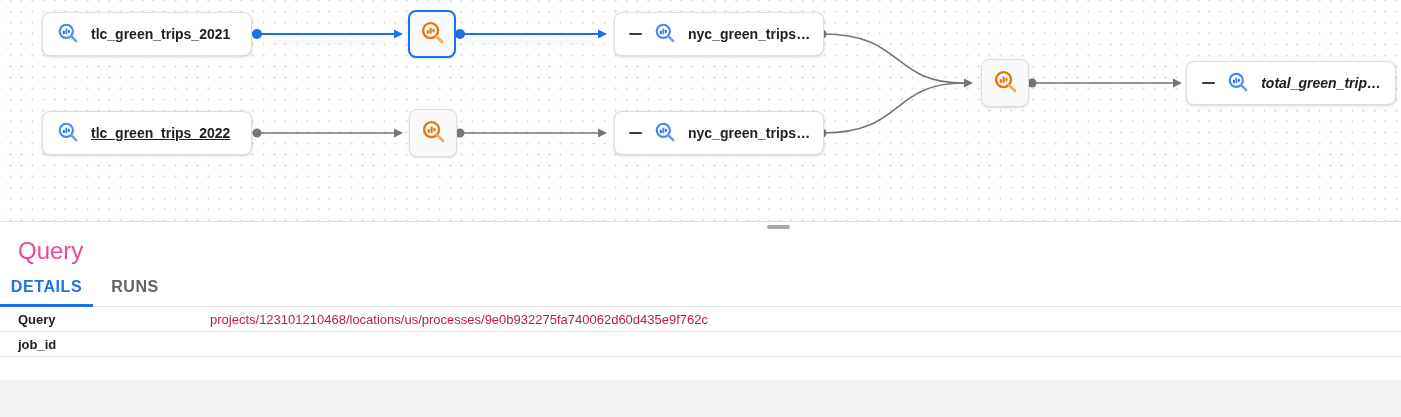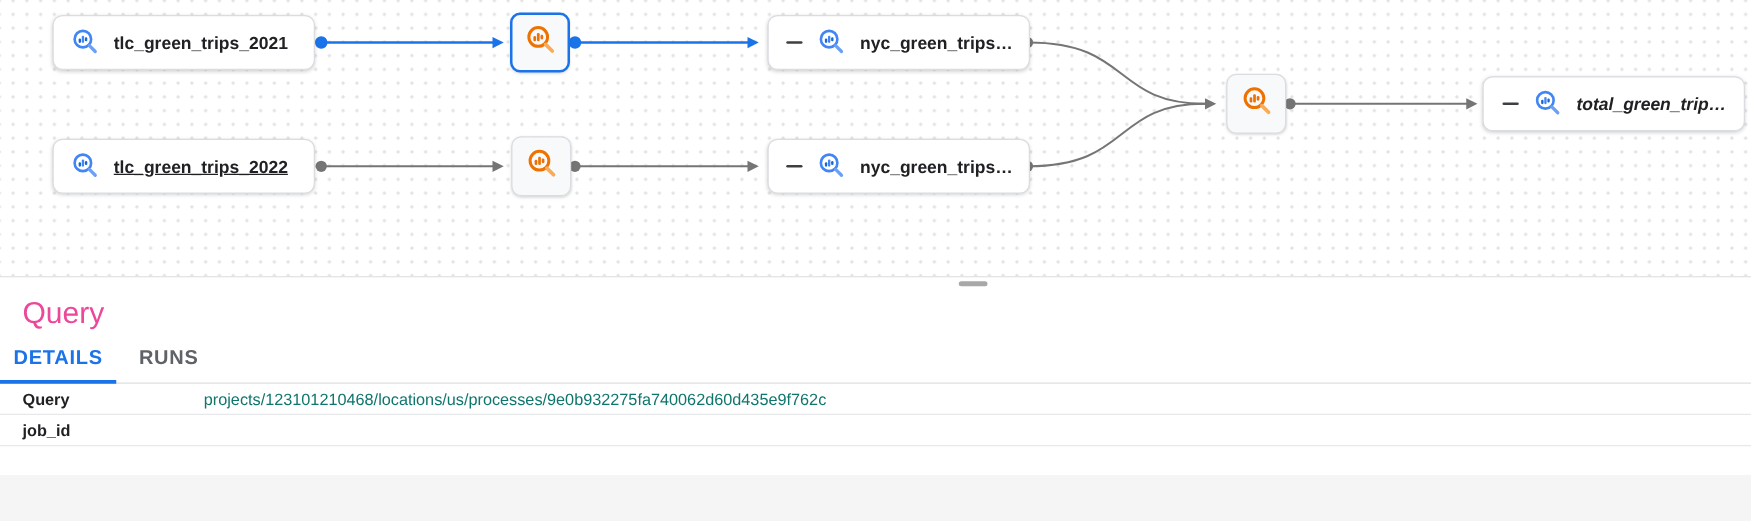--- a/index.html
+++ b/index.html
@@ -42,21 +42,21 @@
 
   .tabbar { display: flex; margin-top: 6px; height: 39px; border-bottom: 1px solid #e0e0e0; }
   .tab { min-width: 93px; padding: 0 10px; display: flex; align-items: center; justify-content: center;
          font-size: 16px; font-weight: bold; letter-spacing: .6px; color: #5f6368;
          position: relative; cursor: pointer; }
   .tab.active { color: #1a73e8; }
   .tab.active .indicator { position: absolute; left: 0; right: 0; bottom: -1px; height: 3px; background: #1a73e8; }
 
   .drow { display: flex; align-items: center; height: 25px; border-bottom: 1px solid #e6e8ea; font-size: 13px; }
   .dlabel { width: 163px; padding-left: 18px; font-weight: bold; color: #202124; }
-  .dvalue { color: #0f766e; }
+  .dvalue { color: #be185d; margin-left: 47px; }
 
   .codeblock {
     margin-top: 23px; height: 51px; background: #f5f5f5;
     padding: 13px 0 0 38px;
     font-family: "DejaVu Sans Mono", monospace; font-size: 12px; line-height: 19px;
     color: #202124; white-space: pre;
   }
 </style>
 </head>
 <body>

